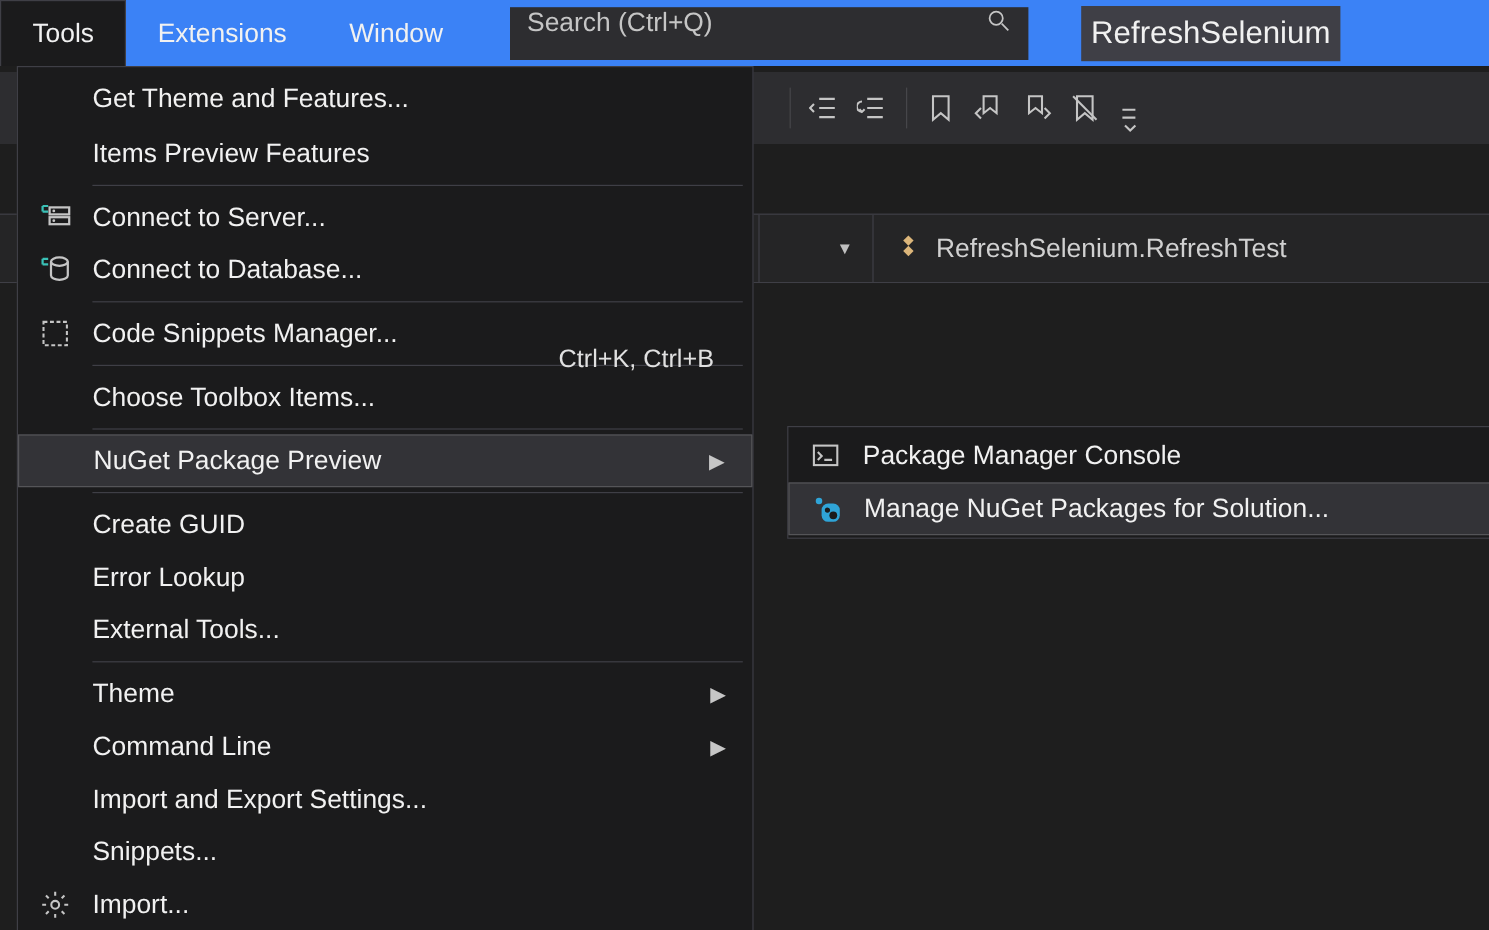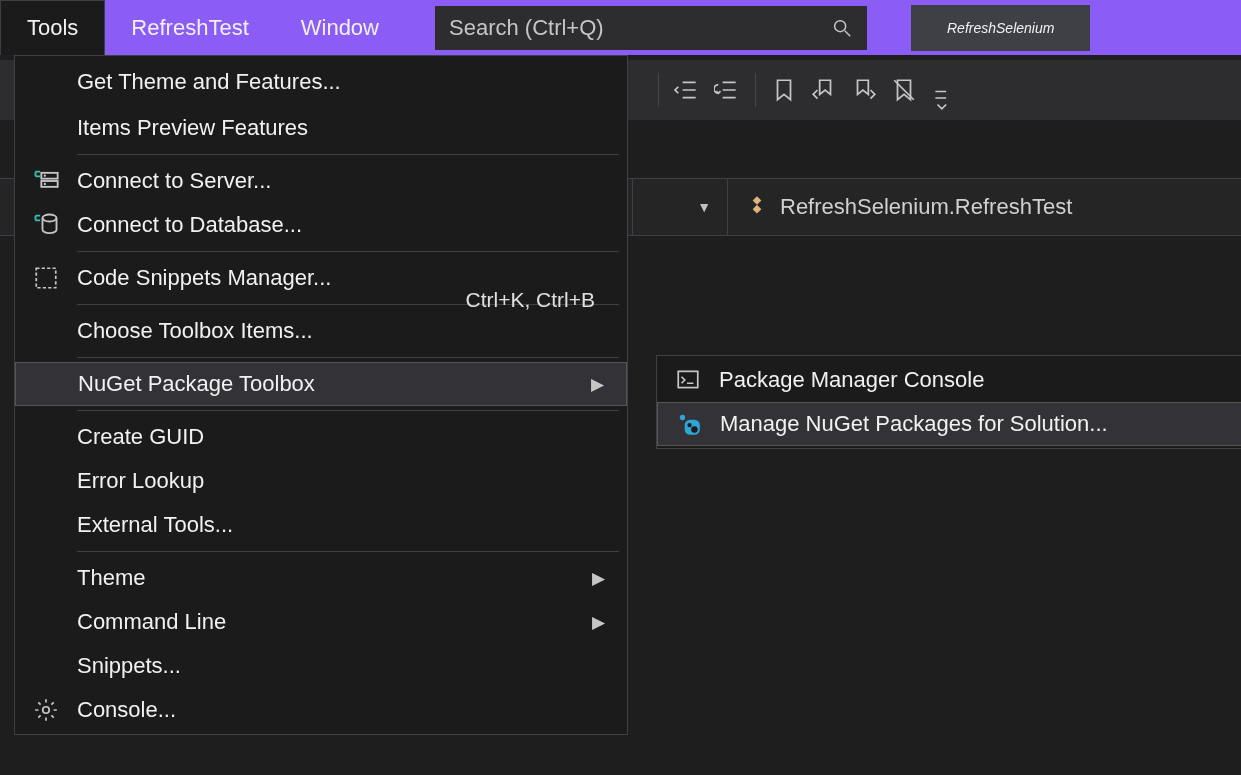--- a/index.html
+++ b/index.html
@@ -3,21 +3,21 @@
 <meta charset="utf-8">
 <style>
   * { box-sizing: border-box; margin: 0; padding: 0; font-family: "Segoe UI", Arial, sans-serif; }
   body { background: #1e1e1e; width: 1241px; height: 775px; overflow: hidden; color: #f1f1f1; }
 
   
   .menubar {
     display: flex;
     align-items: center;
     height: 55px;
-    background: #8b5cf6;
+    background: #3b82f6;
     position: relative;
   }
   .menu-item {
     padding: 0 26px;
     height: 100%;
     display: flex;
     align-items: center;
     font-size: 22px;
     color: #f1f1f1;
     cursor: default;
@@ -28,35 +28,33 @@
     border-bottom: none;
   }
   .searchbox {
     flex: 0 0 auto;
     margin-left: 30px;
     width: 432px;
     height: 44px;
     background: #2d2d30;
     color: #c5c5c5;
     display: flex;
-    align-items: center;
     font-size: 22px;
     padding: 0 14px;
     justify-content: space-between;
   }
   .search-icon svg { width: 22px; height: 22px; }
   .project-button {
     margin-left: 44px;
     background: #3f3f46;
     height: 46px;
     display: flex;
     align-items: center;
-    padding: 0 36px;
-    font-size: 14px;
-    font-style: italic;
+    padding: 0 8px;
+    font-size: 26px;
   }
 
   
   .toolbar {
     position: absolute;
     top: 60px;
     left: 0;
     right: 0;
     height: 60px;
     background: #2d2d30;
@@ -125,21 +123,21 @@
   .dd-row.tall { height:48px; }
 
   svg { display:block; }
   .stroke-light { stroke:#c5c5c5; fill:none; stroke-width:1.6; }
 </style>
 </head>
 <body>
 
 <div class="menubar">
   <div class="menu-item open">Tools</div>
-  <div class="menu-item">RefreshTest</div>
+  <div class="menu-item">Extensions</div>
   <div class="menu-item">Window</div>
 
   <div class="searchbox">
     <span>Search (Ctrl+Q)</span>
     <span class="search-icon">
       <svg viewBox="0 0 24 24">
           <circle cx="10" cy="10" r="6" class="stroke-light"></circle>
           <line x1="15" y1="15" x2="21" y2="21" class="stroke-light" stroke-width="2.4"></line>
         </svg>
     </span>
@@ -256,21 +254,21 @@
     <span class="dd-shortcut">Ctrl+K, Ctrl+B</span>
   </div>
   <div class="dd-sep"></div>
   <div class="dd-row">
     <span class="dd-iconcell"></span>
     <span class="dd-label">Choose Toolbox Items...</span>
   </div>
   <div class="dd-sep"></div>
   <div class="dd-row highlight">
     <span class="dd-iconcell"></span>
-    <span class="dd-label">NuGet Package Toolbox</span>
+    <span class="dd-label">NuGet Package Preview</span>
     <span class="dd-arrow">▶</span>
   </div>
   <div class="dd-sep"></div>
   <div class="dd-row">
     <span class="dd-iconcell"></span>
     <span class="dd-label">Create GUID</span>
   </div>
   <div class="dd-row">
     <span class="dd-iconcell"></span>
     <span class="dd-label">Error Lookup</span>
@@ -285,30 +283,34 @@
     <span class="dd-label">Theme</span>
     <span class="dd-arrow">▶</span>
   </div>
   <div class="dd-row">
     <span class="dd-iconcell"></span>
     <span class="dd-label">Command Line</span>
     <span class="dd-arrow">▶</span>
   </div>
   <div class="dd-row">
     <span class="dd-iconcell"></span>
+    <span class="dd-label">Import and Export Settings...</span>
+  </div>
+  <div class="dd-row">
+    <span class="dd-iconcell"></span>
     <span class="dd-label">Snippets...</span>
   </div>
   <div class="dd-row">
     <span class="dd-iconcell">
       <svg width="26" height="26" viewBox="0 0 24 24">
           <circle cx="12" cy="12" r="3" class="stroke-light"></circle>
           <path class="stroke-light" d="M12 2v3M12 19v3M2 12h3M19 12h3M4.9 4.9l2.1 2.1M17 17l2.1 2.1M4.9 19.1l2.1-2.1M17 7l2.1-2.1"></path>
         </svg>
     </span>
-    <span class="dd-label">Console...</span>
+    <span class="dd-label">Import...</span>
   </div>
 </div>
 
 <div class="dropdown sub">
   <div class="dd-row">
     <span class="dd-iconcell">
       <svg width="26" height="26" viewBox="0 0 24 24">
           <rect x="3" y="4" width="18" height="15" class="stroke-light"></rect>
           <path d="M6 9l3 3-3 3M11 15h6" class="stroke-light"></path>
         </svg>

